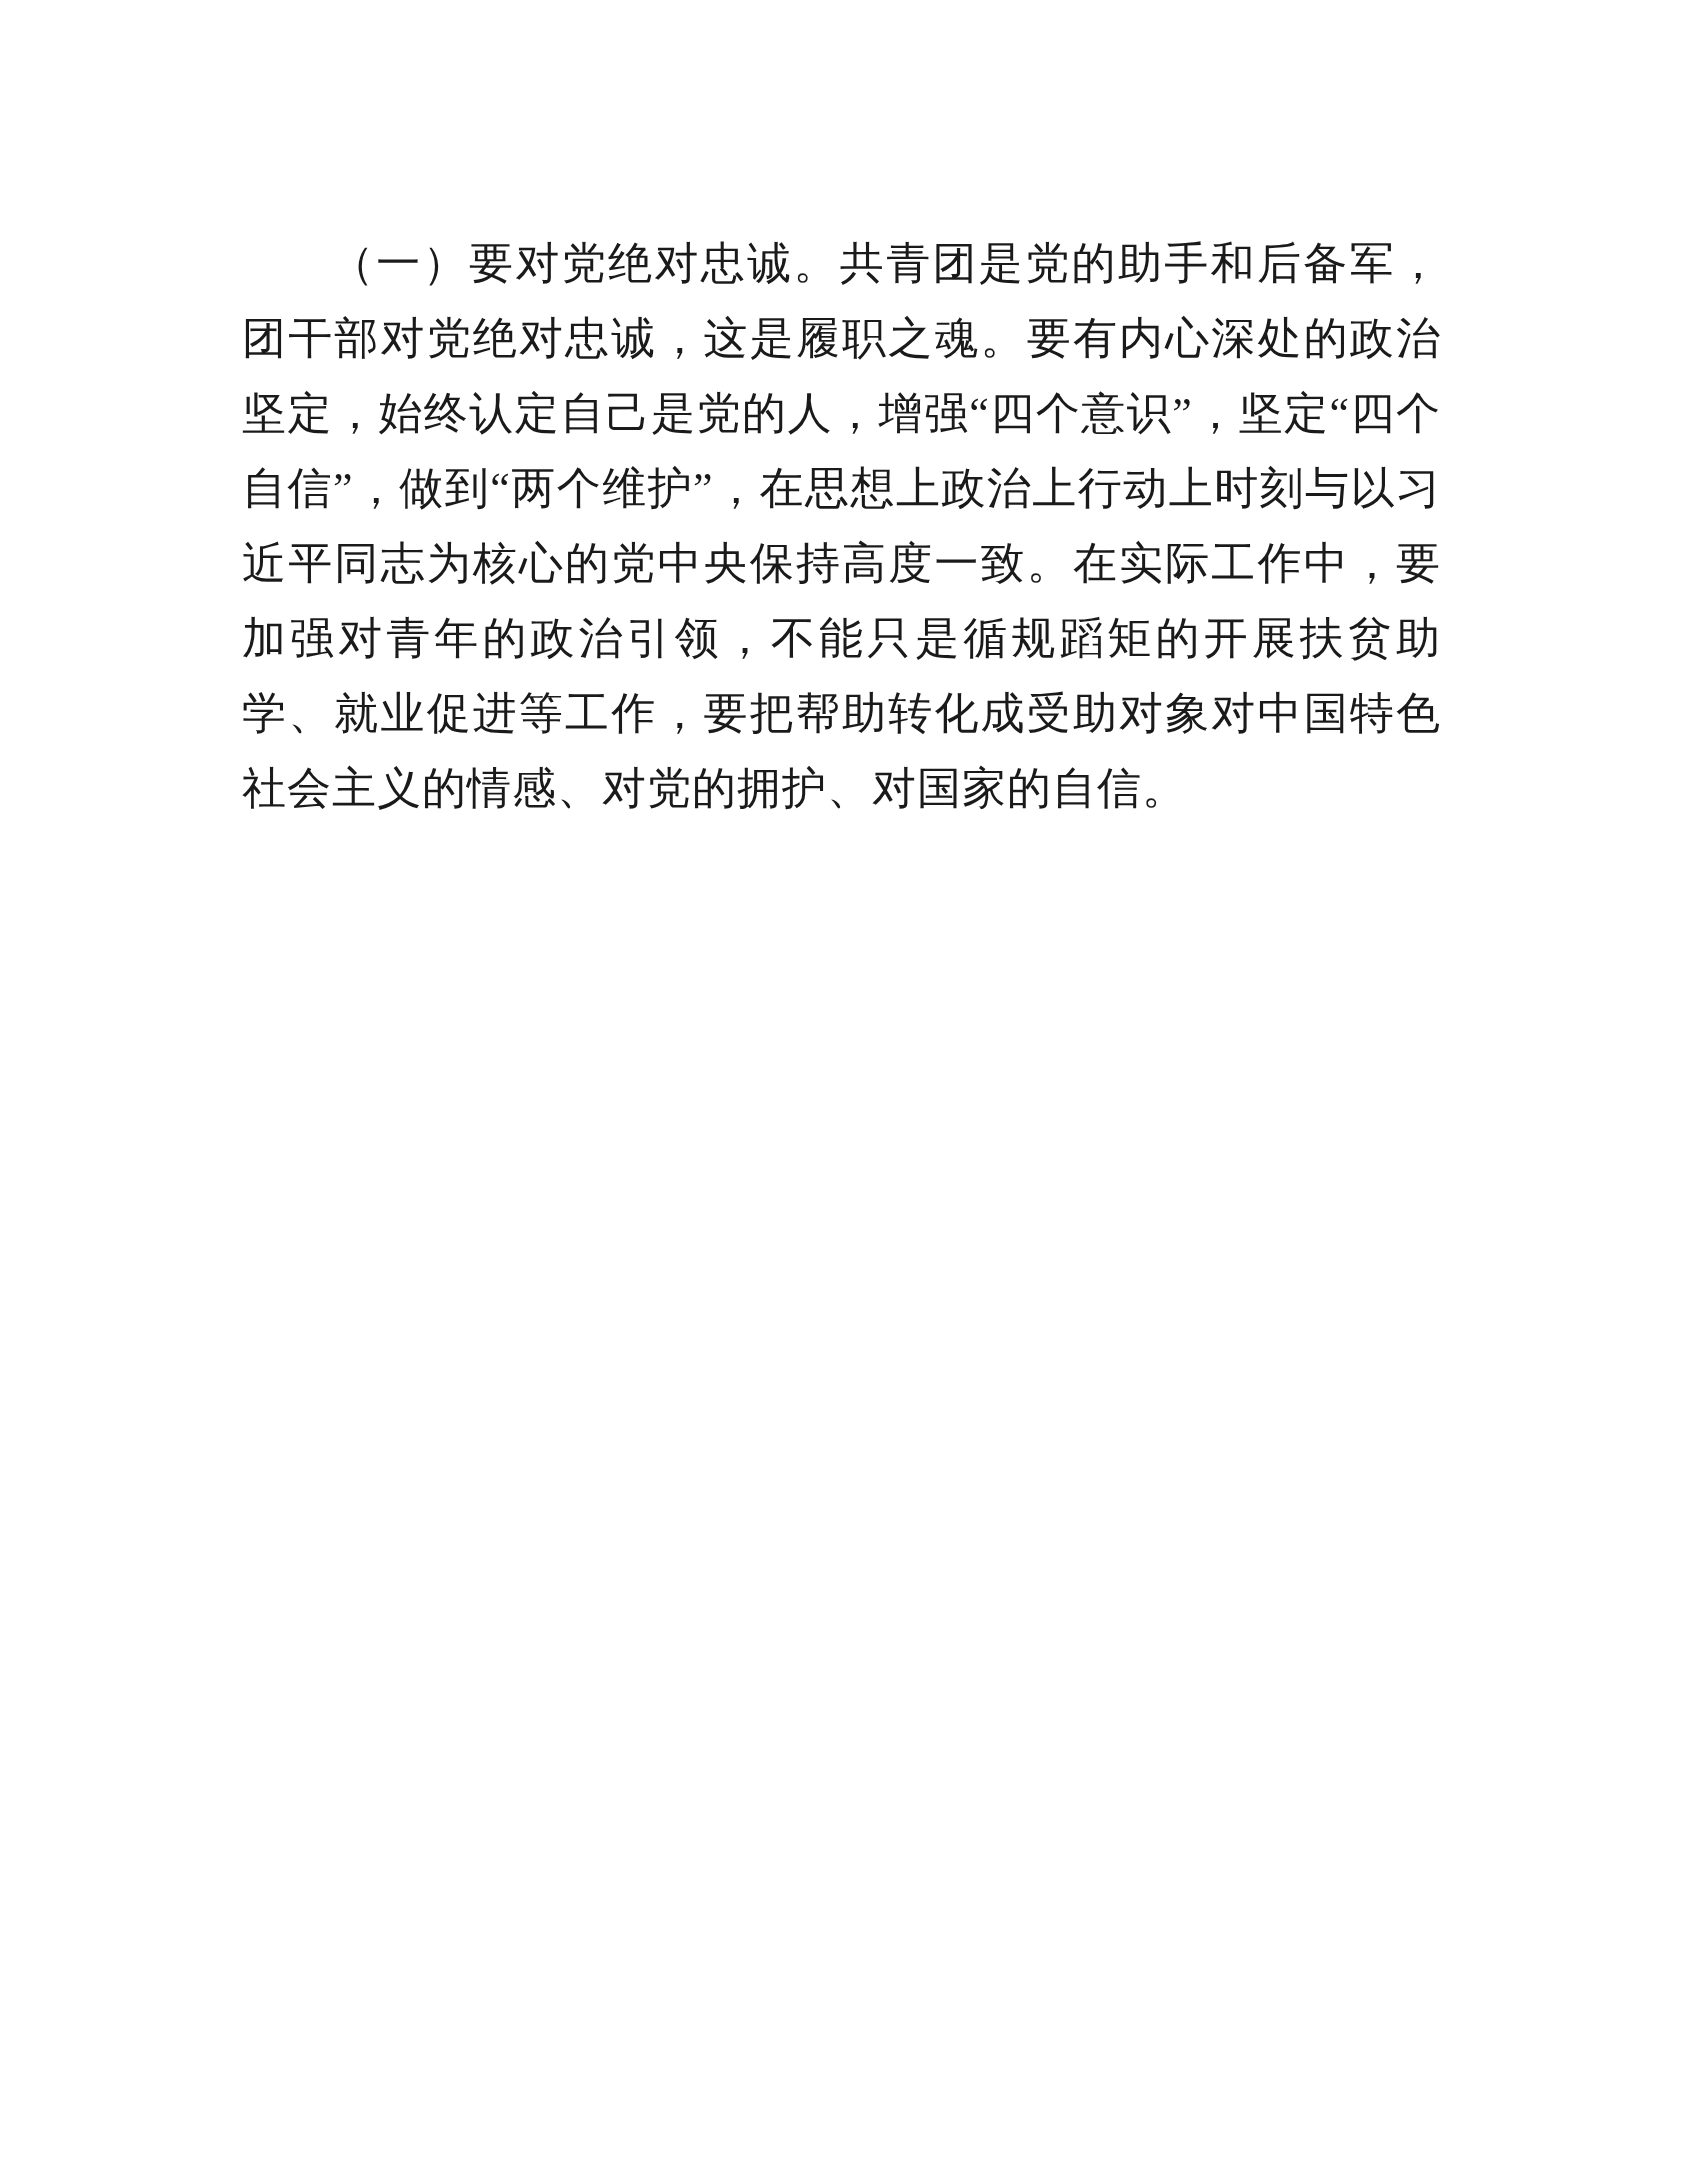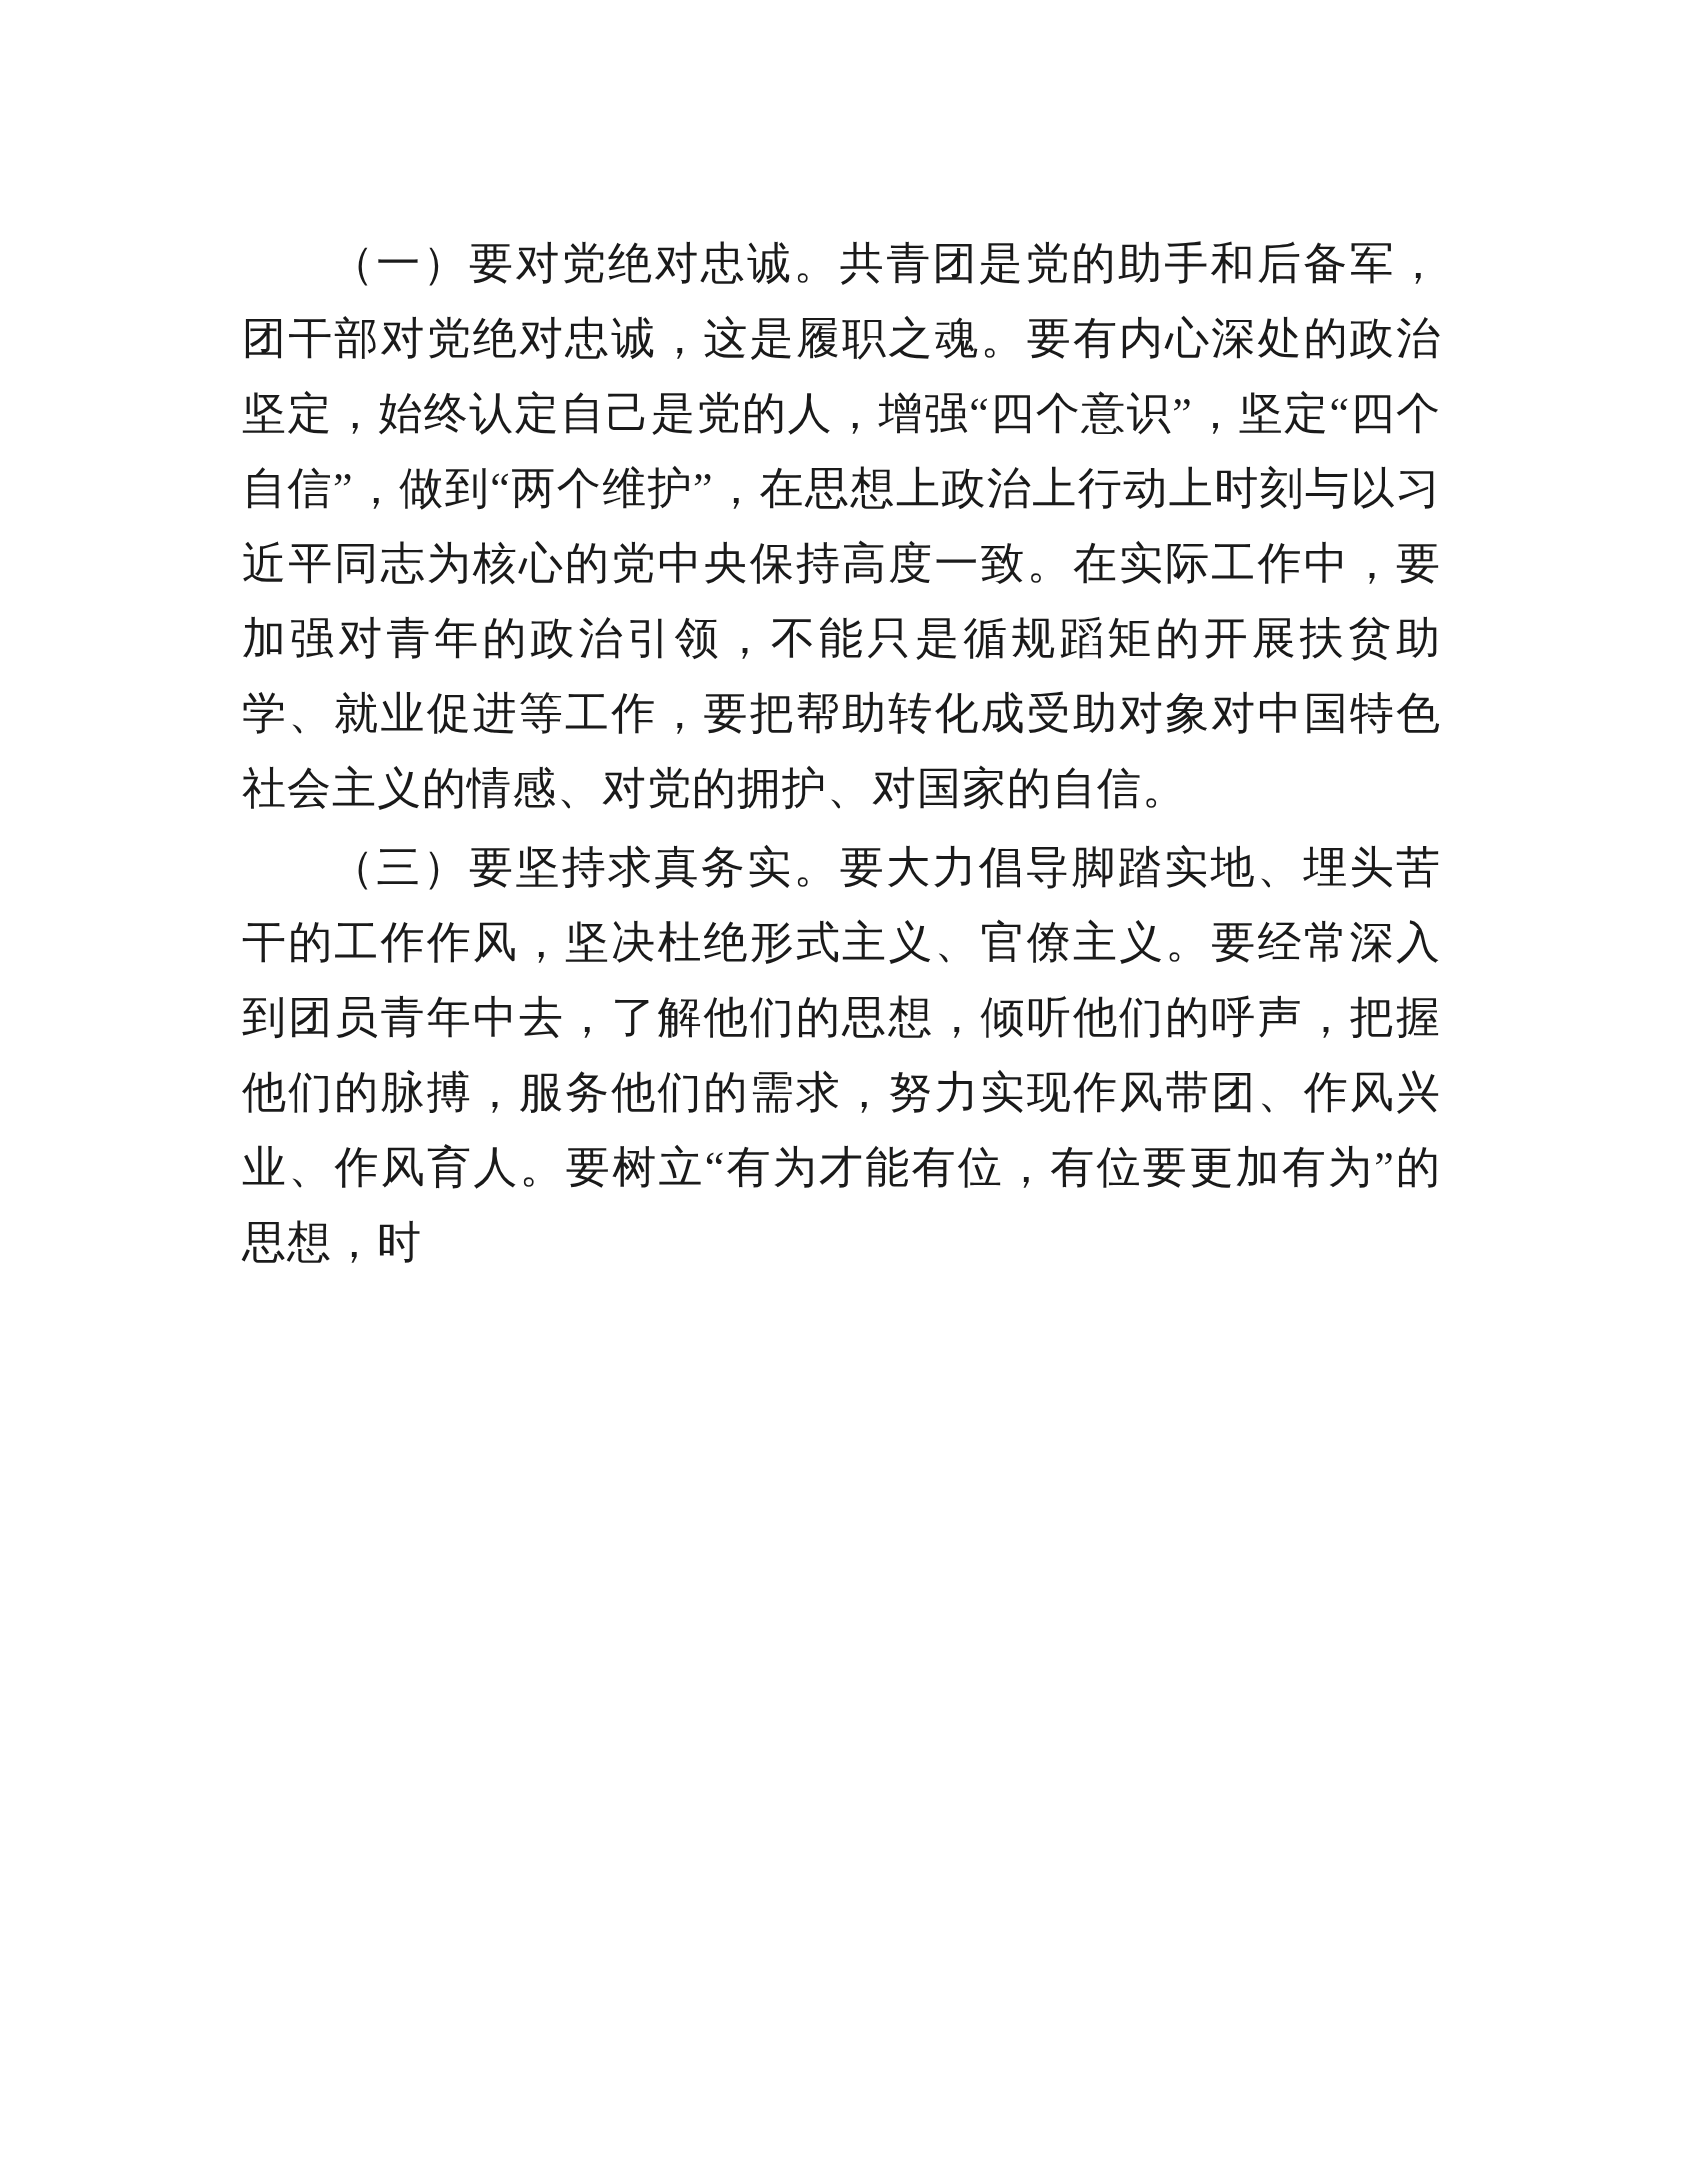--- a/index.html
+++ b/index.html
@@ -27,15 +27,14 @@
     text-indent: 2em;
     letter-spacing: 1px;
     word-break: break-all;
   }
 </style>
 </head>
 <body>
 
 <div class="page">
   <p class="doc-paragraph">（一）要对党绝对忠诚。共青团是党的助手和后备军，团干部对党绝对忠诚，这是履职之魂。要有内心深处的政治坚定，始终认定自己是党的人，增强“四个意识”，坚定“四个自信”，做到“两个维护”，在思想上政治上行动上时刻与以习近平同志为核心的党中央保持高度一致。在实际工作中，要加强对青年的政治引领，不能只是循规蹈矩的开展扶贫助学、就业促进等工作，要把帮助转化成受助对象对中国特色社会主义的情感、对党的拥护、对国家的自信。</p>
-  <p class="doc-paragraph">（三）要坚持求真务实。要大力倡导脚踏实地、埋头苦干的工作作风，坚决杜绝形式主义、官僚主义。要经常深入到团员青年中去，了解他们的思想，倾听他们的呼声，把握他们的脉搏，服务他们的需求，努力实现作风带团、作风兴业、作风育人。要树立“有为才能有位，有位要更加有为”的思想，时</p>
 </div>
 
 
 </body></html>

